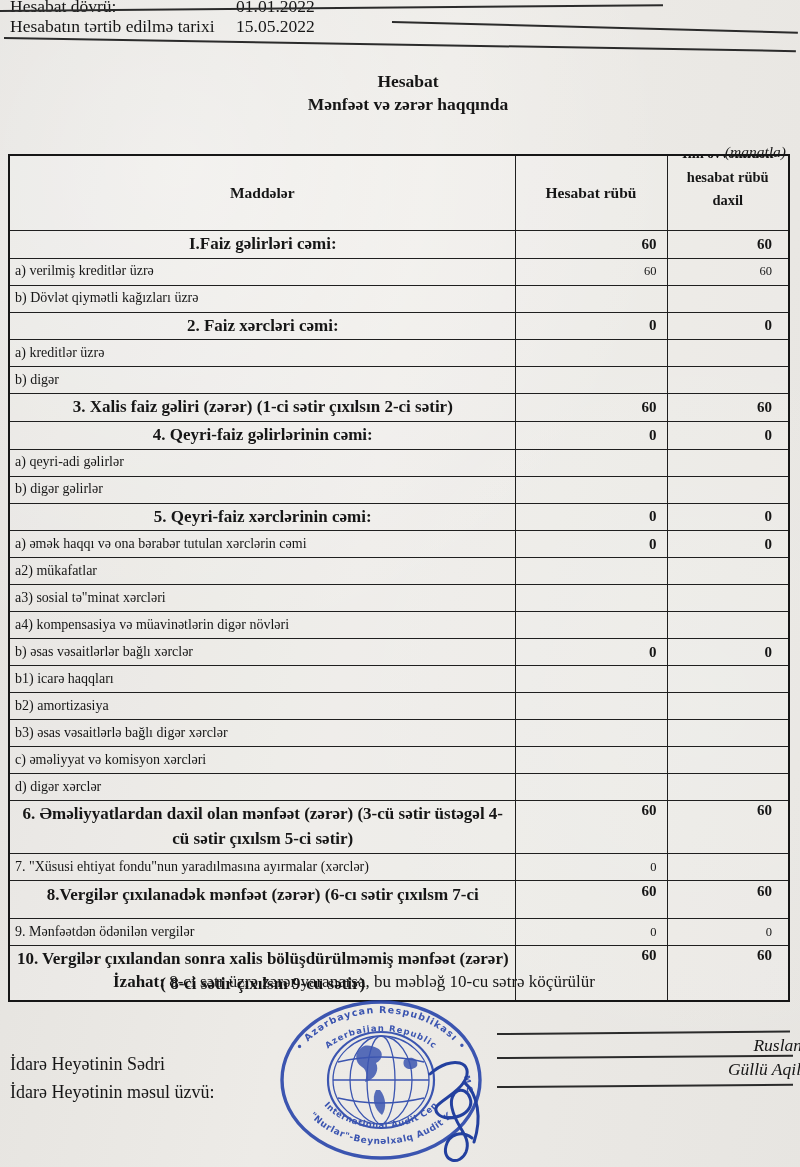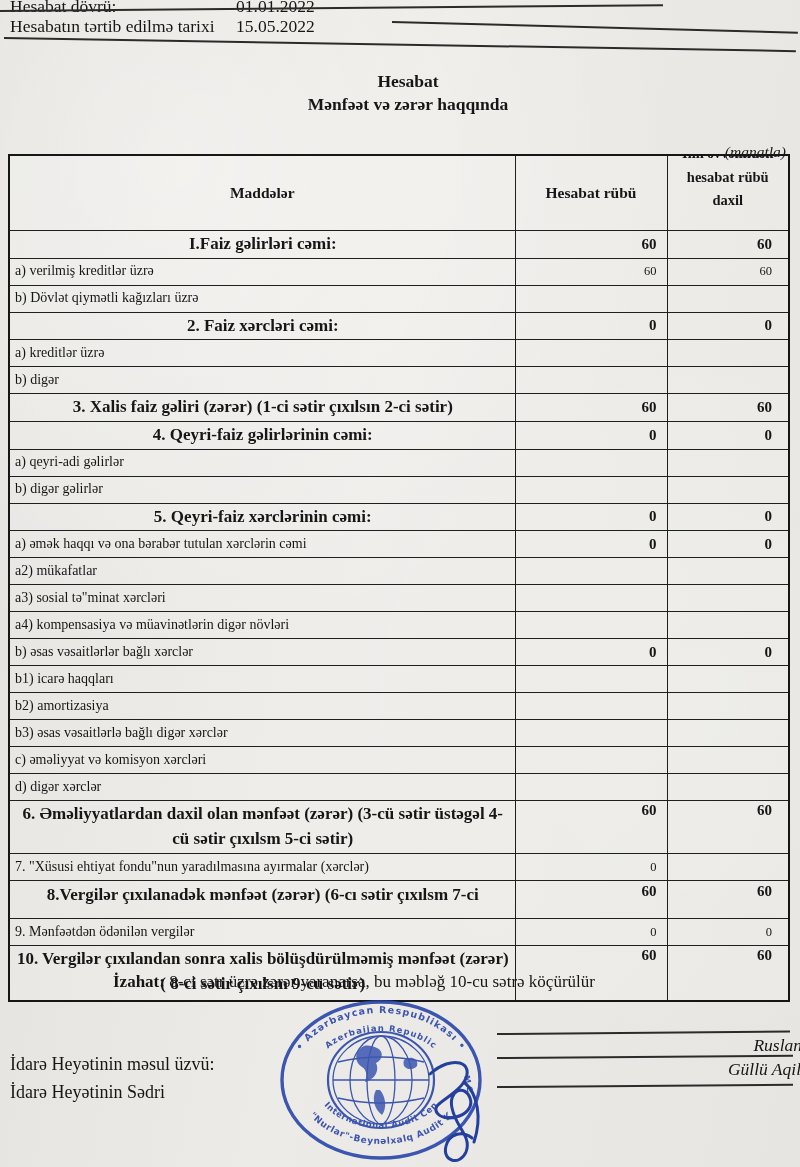--- a/index.html
+++ b/index.html
@@ -264,22 +264,22 @@
   </svg>
 
   <svg class="scribble-svg" viewBox="0 0 104 115">
     <g fill="none" stroke="#23409f" stroke-width="3" stroke-linecap="round">
       <path d="M 26,22 C 48,2 72,10 60,30 C 50,46 24,52 34,62 C 44,72 72,62 66,46 C 61,32 44,38 48,56 C 52,76 68,84 62,100 C 56,114 38,110 42,94 C 45,82 58,78 68,86"></path>
       <path d="M 60,30 C 74,42 78,66 70,90"></path>
     </g>
   </svg>
 
   <div class="sign-left">
+    <div>İdarə Heyətinin Sədri</div>
     <div>İdarə Heyətinin məsul üzvü:</div>
-    <div>İdarə Heyətinin Sədri</div>
   </div>
 
   <div class="rule" style="top:1033px;left:497px;width:293px;transform:rotate(-0.5deg)"></div>
   <div class="sig-name" style="top:1035px;right:14px">Ruslan</div>
   <div class="rule" style="top:1057px;left:497px;width:296px;transform:rotate(-0.45deg)"></div>
   <div class="sig-name" style="top:1059px;right:15px">Güllü Aqil</div>
   <div class="rule" style="top:1086px;left:497px;width:296px;transform:rotate(-0.45deg)"></div>
 
 </div>
 

